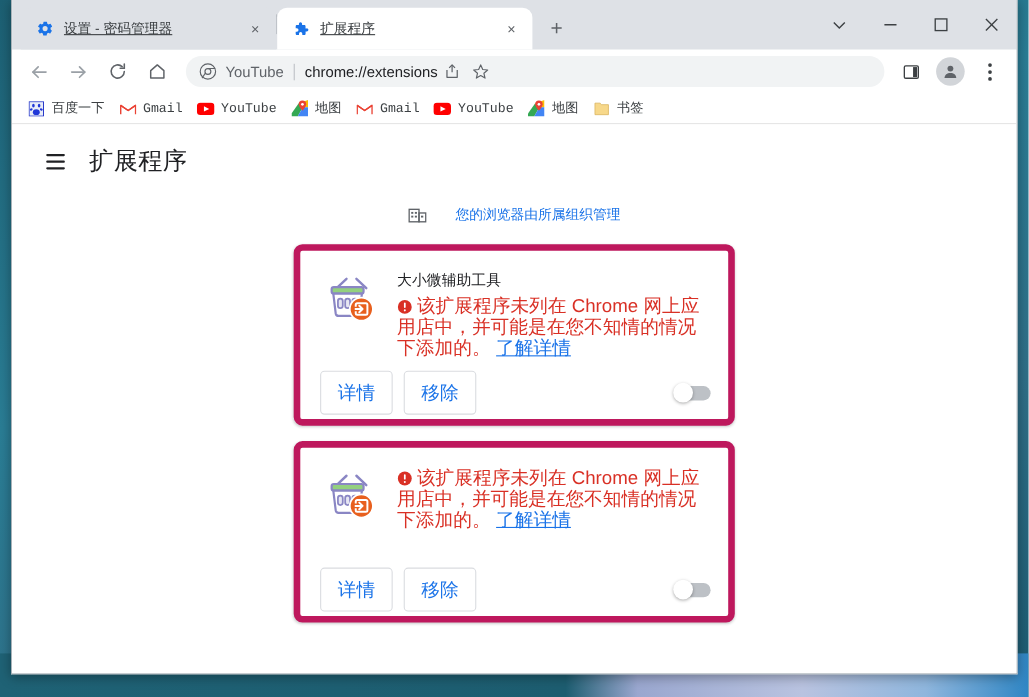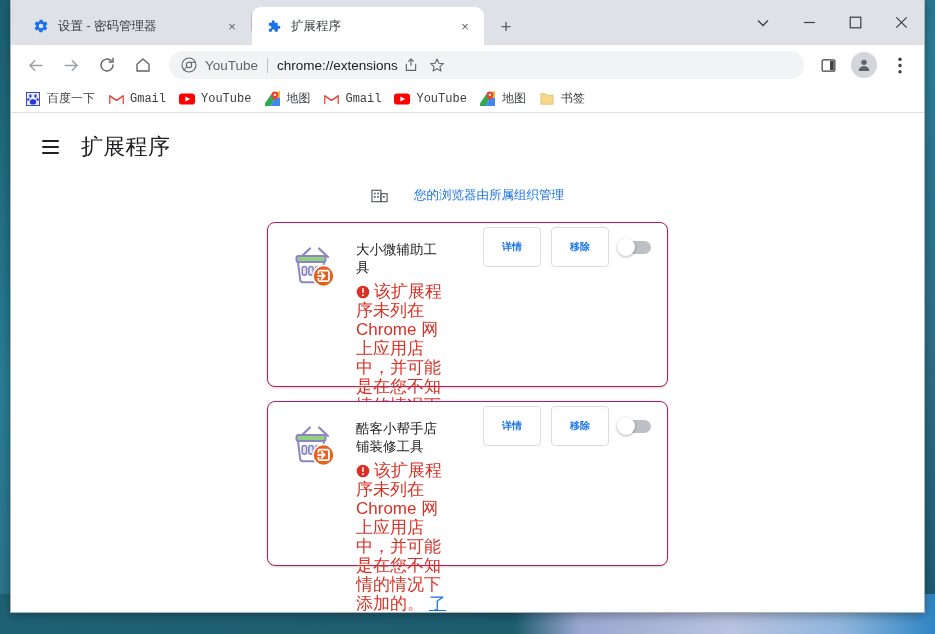--- a/index.html
+++ b/index.html
@@ -71,20 +71,21 @@
     margin-right: 9px;
     display: flex; align-items: center; justify-content: center;
   }
   .tab-title {
     flex: 1 1 auto;
     font-size: 12.5px;
     color: #3c4043;
     white-space: nowrap;
     overflow: hidden;
     text-overflow: ellipsis;
+    text-decoration: underline;
   }
   .tab-close {
     width: 18px; height: 18px;
     flex: 0 0 18px;
     display: flex; align-items: center; justify-content: center;
     border-radius: 50%;
     font-size: 13px; color: #5f6368; line-height: 1;
   }
   .tab-sep {
     width: 1px; height: 18px; background: #b9bdc2;
@@ -229,26 +230,26 @@
   }
   #managed-icon { width: 17px; height: 17px; flex: 0 0 17px; }
   #managed-text { font-size: 12.5px; color: #1a73e8; }
 
   #cards { margin-top: 18px; display: flex; flex-direction: column; align-items: center; gap: 14px; }
 
   .ext-card {
     width: 401px;
     height: 165px;
     background: #ffffff;
-    border: 1px solid #be185d;
+    border: 6px solid #be185d;
     border-radius: 8px;
     box-shadow: 0 1px 2px rgba(60,64,67,.18), 0 1px 3px rgba(60,64,67,.08);
     position: relative;
     display: flex;
-    flex-direction: row;
+    flex-direction: column;
   }
   .card-top { display: flex; padding: 18px 16px 0 18px; flex: 1 1 auto; }
   .ext-icon-wrap { width: 54px; flex: 0 0 54px; display: flex; justify-content: center; padding-top: 2px; }
   .card-text { flex: 1 1 auto; padding-left: 16px; min-width: 0; }
   .ext-name { font-size: 13.5px; color: #202124; margin-bottom: 5px; line-height: 18px; }
   .ext-warning {
     font-size: 17px;
     color: #d93025;
     line-height: 19px;
   }
@@ -266,25 +267,24 @@
     padding: 0 16px 0 18px;
   }
   .card-btn {
     height: 40px;
     min-width: 58px;
     padding: 0 15px;
     border: 1px solid #dadce0;
     border-radius: 4px;
     background: #ffffff;
     color: #1a73e8;
-    font-size: 10px;
+    font-size: 17px;
     font-family: "Liberation Sans", "DejaVu Sans", sans-serif;
     display: flex; align-items: center; justify-content: center;
     margin-right: 10px;
-    font-weight: bold;
   }
   .card-toggle { margin-left: auto; }
   .card-toggle .toggle { width: 32px; height: 13px; }
   .card-toggle .toggle .knob { width: 18px; height: 18px; top: -2.5px; }
 </style>
 </head>
 <body>
 
 <div id="desktop-bottom">
   <div id="desktop-icon"></div>
@@ -594,21 +594,20 @@
                 <rect x="26.4" y="23.5" width="4.4" height="8.6" rx="2.2" fill="#e6e6f2" stroke="#8a86c4" stroke-width="1.6"></rect>
                 <circle cx="34.5" cy="33" r="10.5" fill="#e8601e" stroke="#ffffff" stroke-width="1.6"></circle>
                 <rect x="29.4" y="27.6" width="10.6" height="10.6" rx="1.4" fill="none" stroke="#ffffff" stroke-width="1.8"></rect>
                 <line x1="27.6" y1="32.9" x2="36" y2="32.9" stroke="#e8601e" stroke-width="4.2"></line>
                 <line x1="28.5" y1="32.9" x2="35.2" y2="32.9" stroke="#ffffff" stroke-width="1.8"></line>
                 <polyline points="32.6,29.9 35.6,32.9 32.6,35.9" fill="none" stroke="#ffffff" stroke-width="1.8" stroke-linecap="round" stroke-linejoin="round"></polyline>
               </svg>
             </span>
           </div>
           <div class="card-text">
-            <div class="ext-name">酷客小帮手店铺装修工具</div>
             <div class="ext-warning">
               <span class="warn-icon">
                 <svg width="14" height="14" viewBox="0 0 16 16">
                   <circle cx="8" cy="8" r="7.2" fill="#d93025"></circle>
                   <rect x="7.1" y="3.5" width="1.8" height="5.6" rx="0.9" fill="#ffffff"></rect>
                   <circle cx="8" cy="11.6" r="1.05" fill="#ffffff"></circle>
                 </svg>
               </span><span>该扩展程序未列在 Chrome 网上应用店中，并可能是在您不知情的情况下添加的。</span><a class="learn-more" href="#">了解详情</a>
             </div>
           </div>

